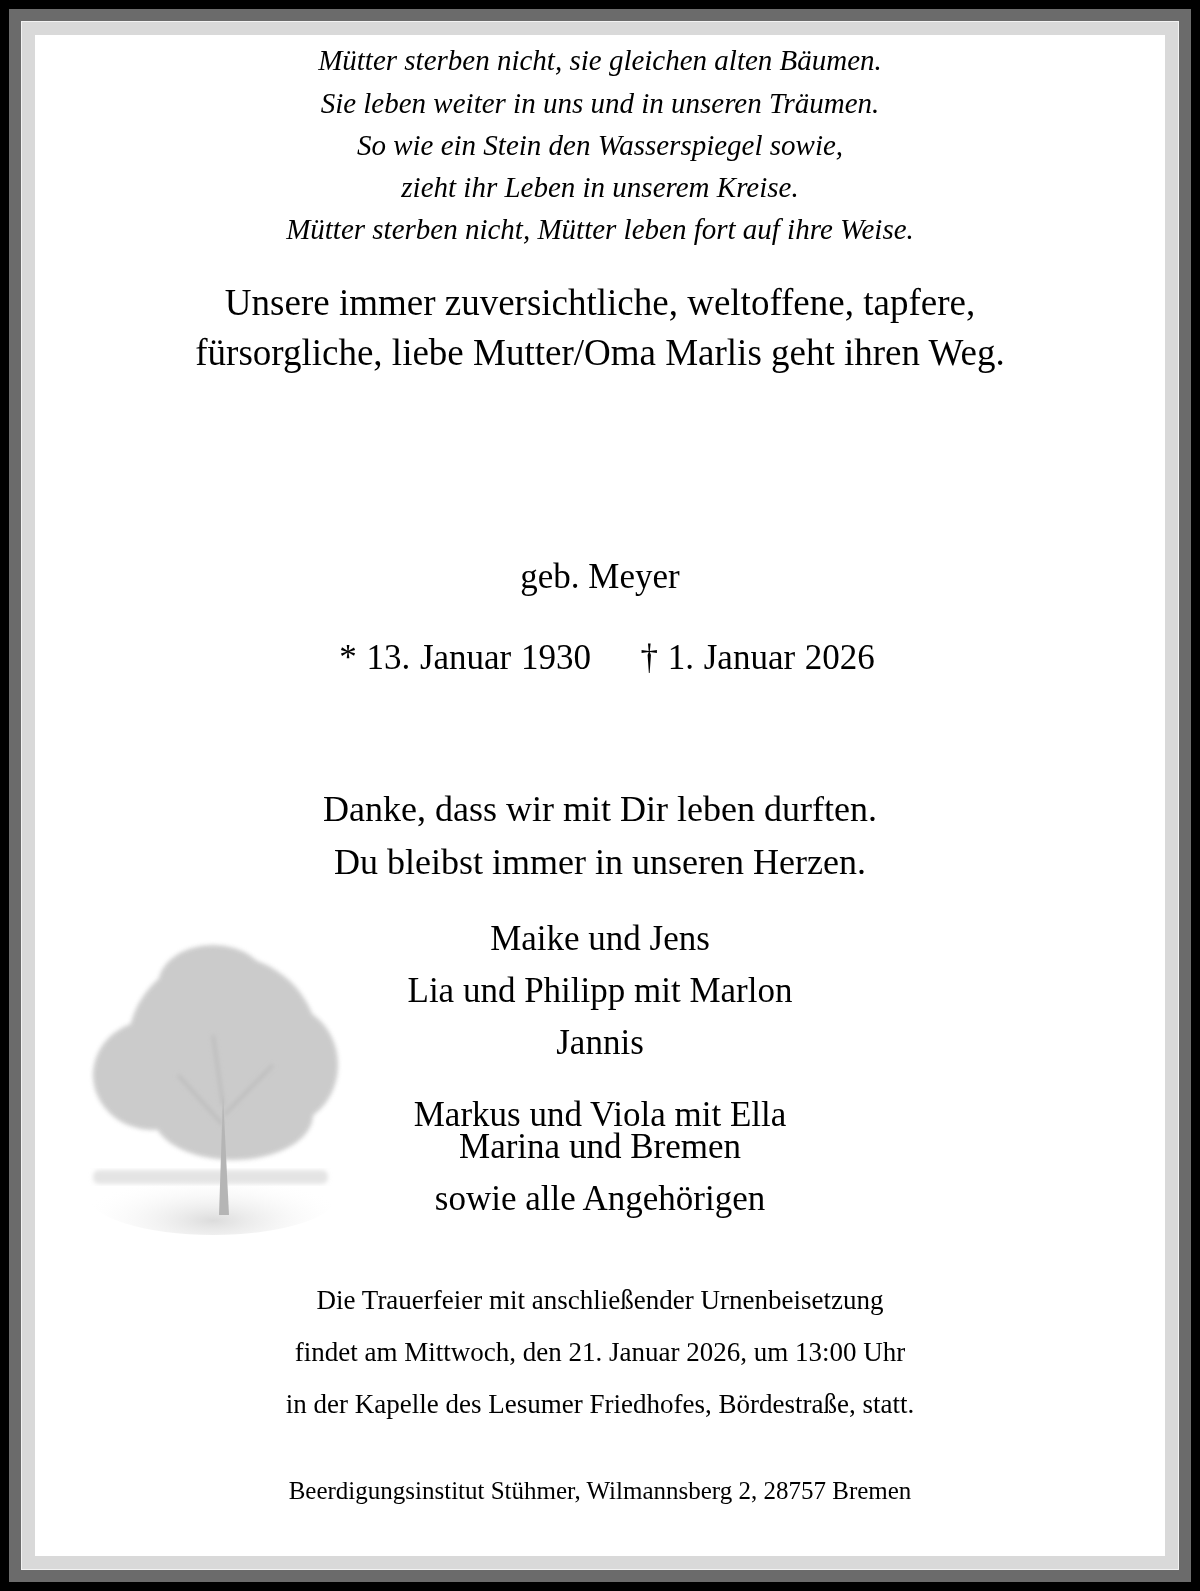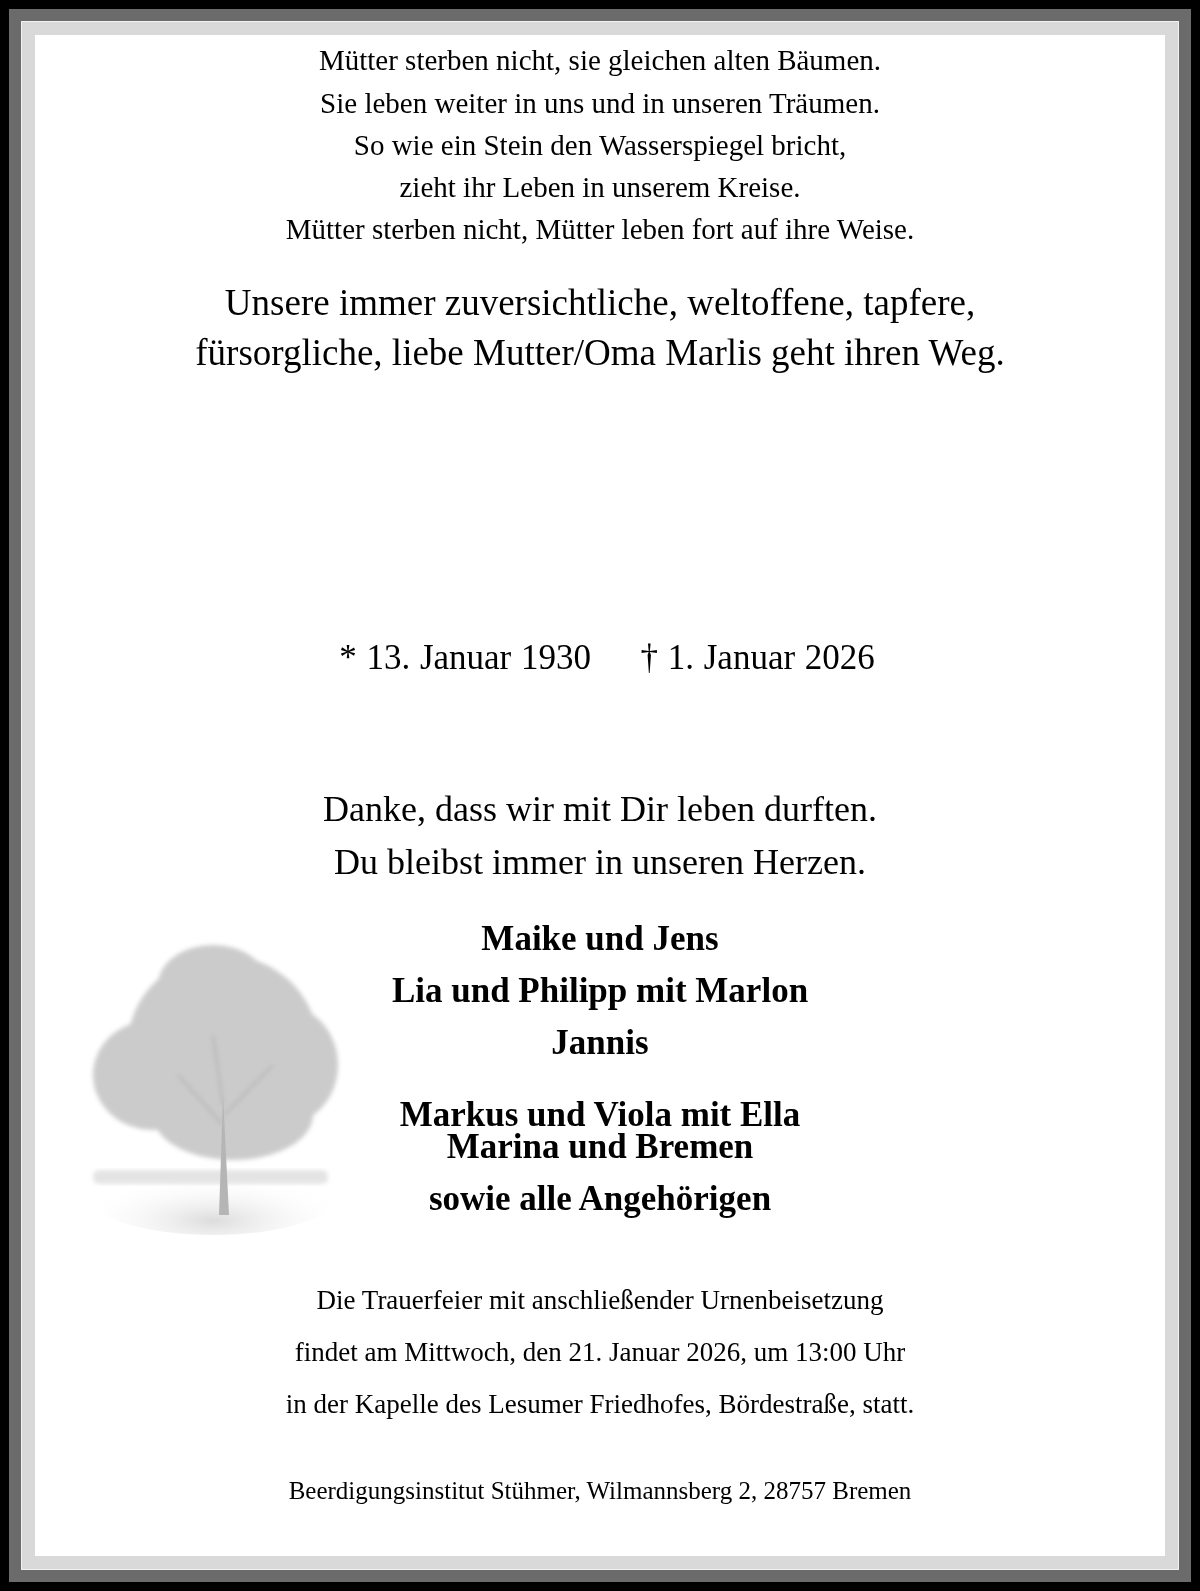--- a/index.html
+++ b/index.html
@@ -44,20 +44,21 @@
       text-align: center;
     }
     .line {
       position: absolute;
       left: 0; right: 0;
       white-space: nowrap;
     }
     .poem .line {
       font-size: 29px;
       line-height: 38px;
+      font-style: italic;
     }
     .intro .line {
       font-size: 37px;
       line-height: 48px;
     }
     .name {
       position: absolute;
       left: 0; right: 0;
       top: 400px;
       font-size: 84px;
@@ -81,21 +82,21 @@
       word-spacing: 1px;
     }
     .dates .sep { display: inline-block; width: 30px; }
     .thanks .line {
       font-size: 36px;
       line-height: 46px;
       margin-top: 36px;
     }
     .family .line {
       font-size: 35px;
-      font-weight: bold;
+      font-weight: normal;
       line-height: 52px;
     }
     .ceremony .line {
       font-size: 27px;
       line-height: 48px;
     }
     .undertaker {
       position: absolute;
       left: 0; right: 0;
       top: 1436px;
@@ -116,30 +117,31 @@
 <div class="frame-outer"></div>
 <div class="frame-dark"></div>
 <div class="frame-light"></div>
 
 <div class="paper">
   <div class="content">
 
     <div class="poem">
       <div class="line" style="top:6px">Mütter sterben nicht, sie gleichen alten Bäumen.</div>
       <div class="line" style="top:49px">Sie leben weiter in uns und in unseren Träumen.</div>
-      <div class="line" style="top:91px">So wie ein Stein den Wasserspiegel bricht,</div>
+      <div class="line" style="top:91px">So wie ein Stein den Wasserspiegel sowie,</div>
       <div class="line" style="top:133px">zieht ihr Leben in unserem Kreise.</div>
       <div class="line" style="top:175px">Mütter sterben nicht, Mütter leben fort auf ihre Weise.</div>
     </div>
 
     <div class="intro">
       <div class="line" style="top:244px">Unsere immer zuversichtliche, weltoffene, tapfere,</div>
       <div class="line" style="top:294px">fürsorgliche, liebe Mutter/Oma Marlis geht ihren Weg.</div>
     </div>
 
+    <div class="birthname">geb. Meyer</div>
 
     <div class="dates">
       <span>*</span>
       <span>13. Januar 1930</span>
       <span class="sep"></span>
       <span>†</span>
       <span>1. Januar 2026</span>
     </div>
 
     <div class="thanks">

